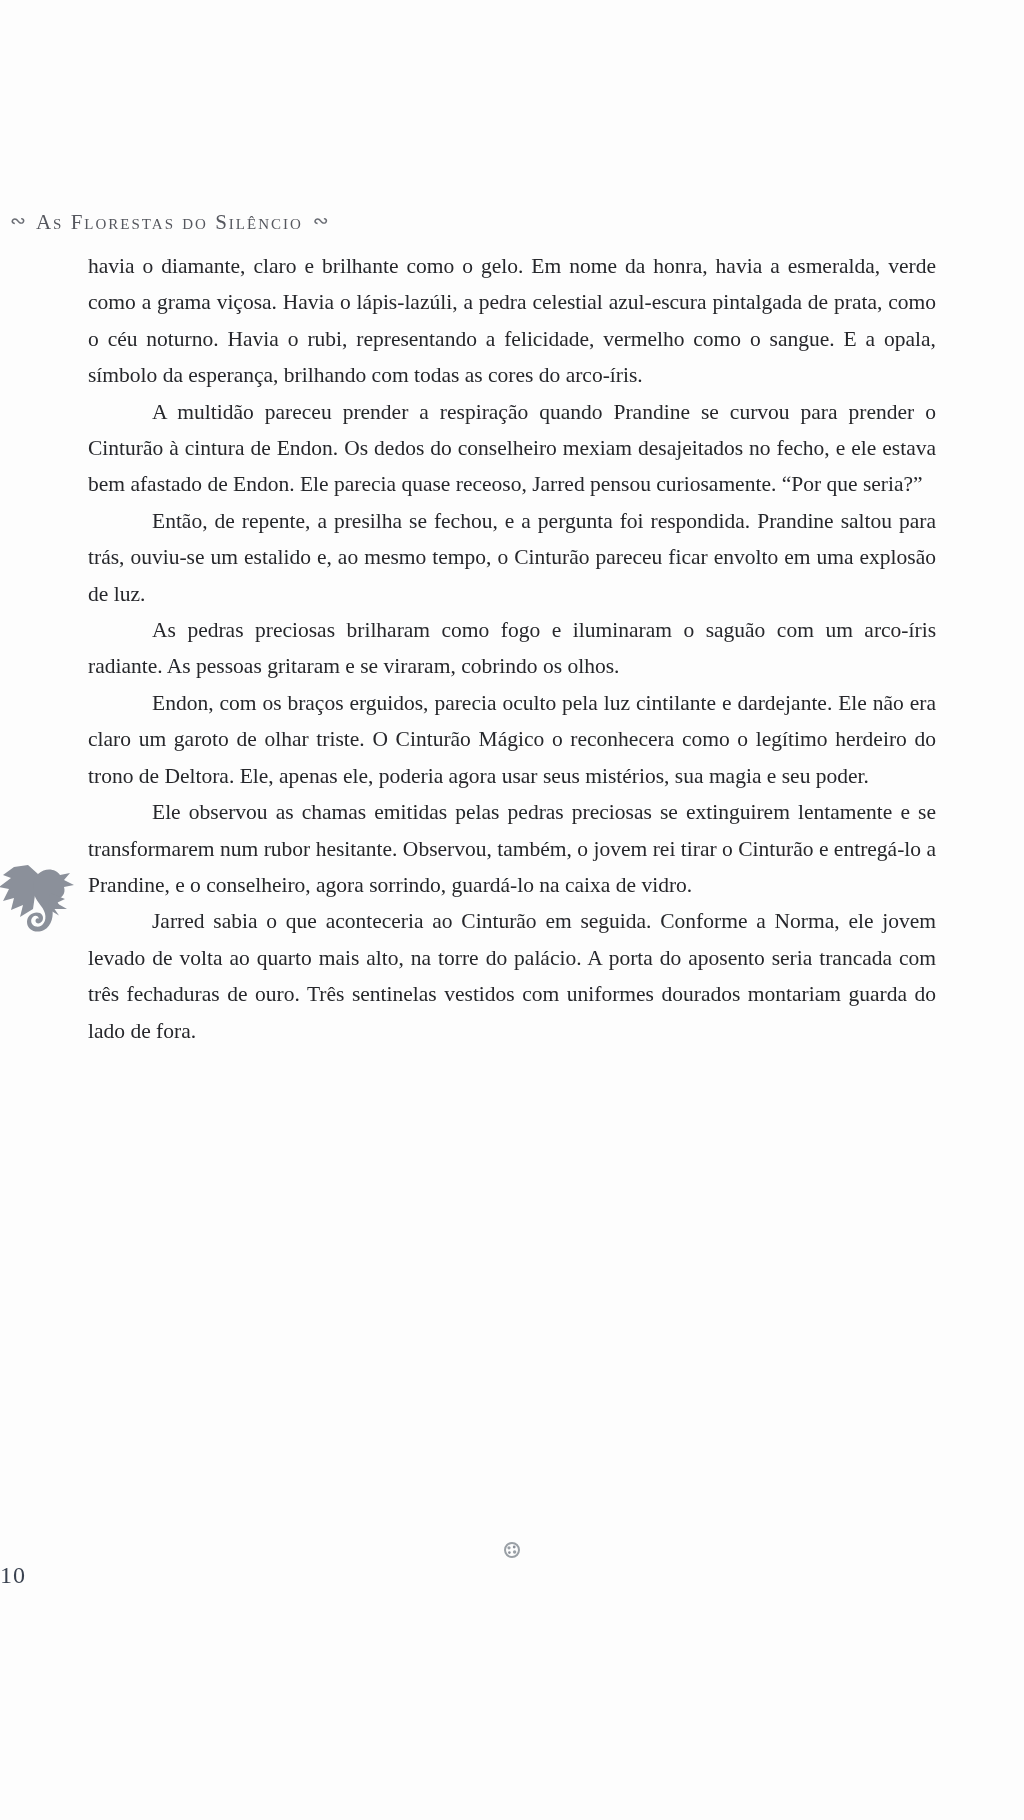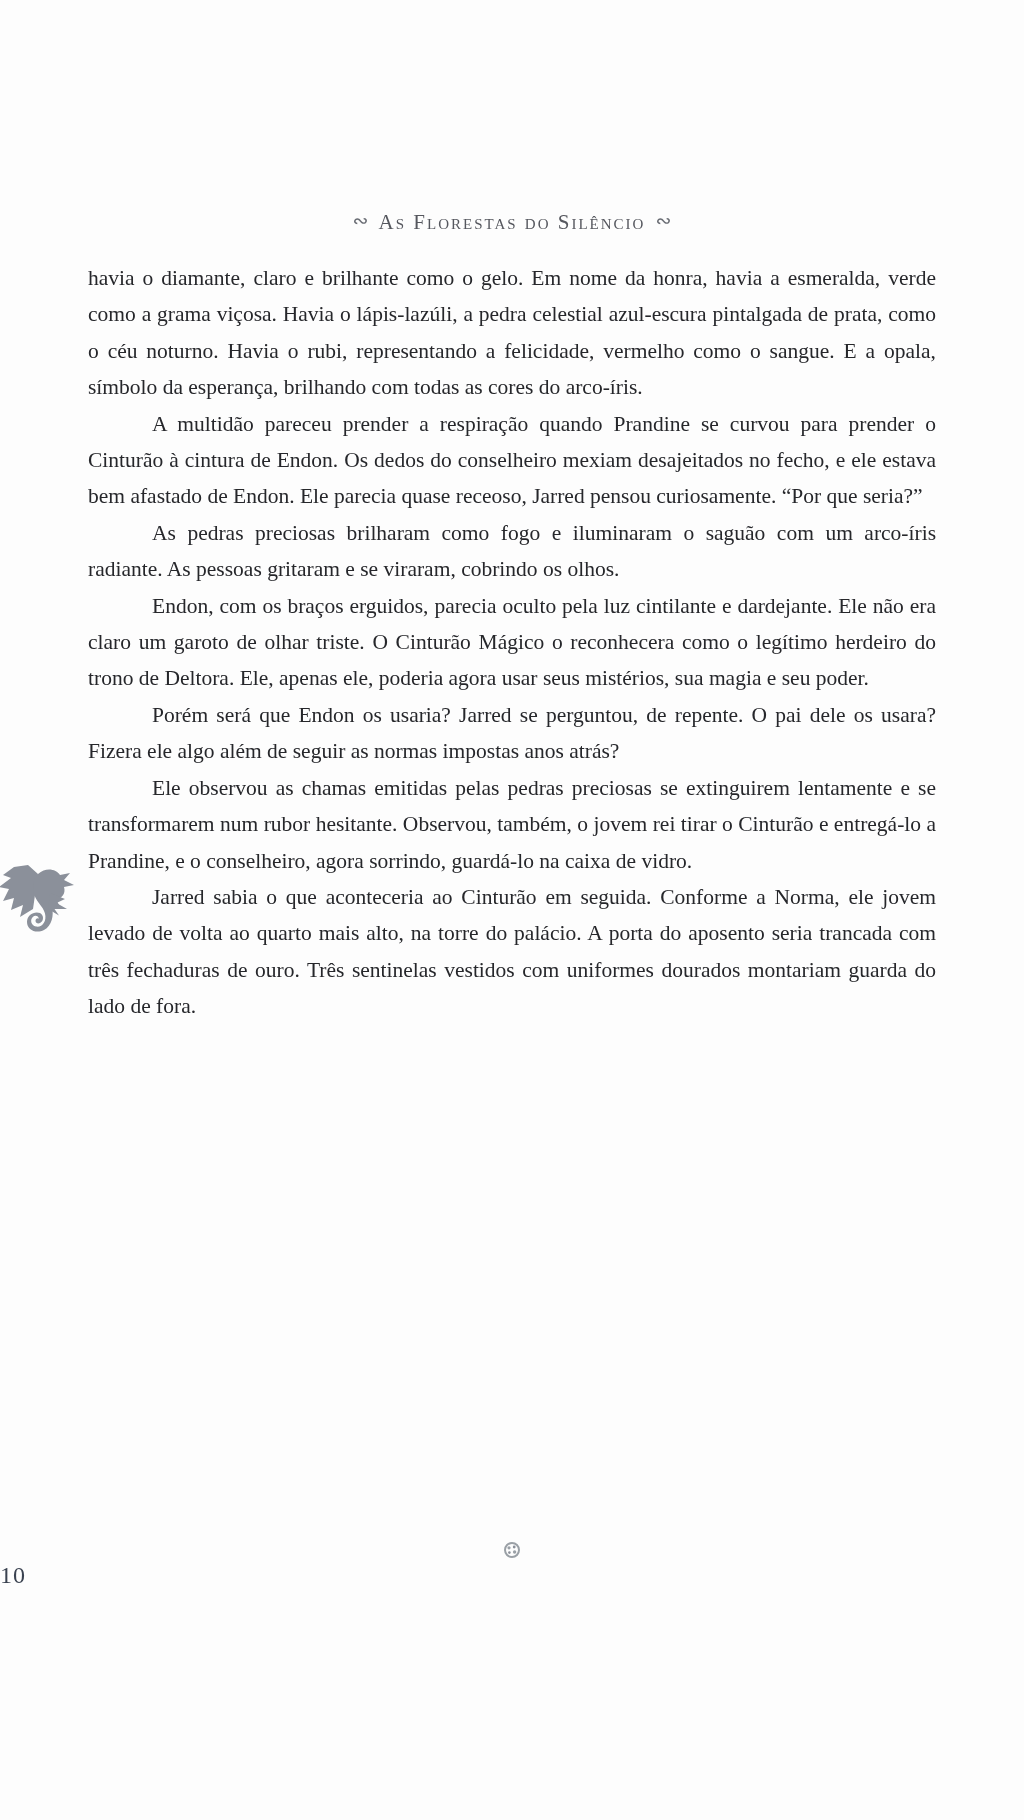--- a/index.html
+++ b/index.html
@@ -13,39 +13,38 @@
     height: 1820px;
     background: #fdfdfd;
     overflow: hidden;
     font-family: "Liberation Serif", "DejaVu Serif", serif;
   }
   .running-header {
     position: absolute;
     top: 210px;
     left: 0;
     width: 100%;
-    text-align: center;
     color: #55575e;
     font-variant: small-caps;
     font-size: 21px;
     letter-spacing: 2px;
     white-space: nowrap;
   }
   .running-header .swirl {
     font-size: 19px;
     color: #6a6d74;
     letter-spacing: 0;
     position: relative;
     top: -2px;
     padding: 0 10px;
     font-variant: normal;
   }
   .body-text {
     position: absolute;
-    top: 260px;
+    top: 248px;
     left: 88px;
     width: 848px;
     color: #26272b;
     font-size: 21.5px;
     line-height: 36.4px;
     text-align: justify;
     hyphens: auto;
     -webkit-hyphens: auto;
   }
   .body-text p {
@@ -107,23 +106,23 @@
              C50,65.8 55,59.5 53,51.5
              C51,43.5 43,39.5 41.5,29.5
              C40.3,21.5 42,15.5 46,12 Z" fill="#8b909a"></path>
 
     <path d="M58,31 L73,37 L64.5,41 L75,47 L62.5,47 L67,53.5 L56,47 Z" fill="#8b909a"></path>
   </svg>
 
   <div class="body-text">
     <p class="no-indent">havia o diamante, claro e brilhante como o gelo. Em nome da honra, havia a esmeralda, verde como a grama viçosa. Havia o lápis-lazúli, a pedra celestial azul-escura pintalgada de prata, como o céu noturno. Havia o rubi, representando a felicidade, vermelho como o sangue. E a opala, símbolo da esperança, brilhando com todas as cores do arco-íris.</p>
     <p>A multidão pareceu prender a respiração quando Prandine se curvou para prender o Cinturão à cintura de Endon. Os dedos do conselheiro mexiam desajeitados no fecho, e ele estava bem afastado de Endon. Ele parecia quase receoso, Jarred pensou curiosamente. “Por que seria?”</p>
+    <p>Então, de repente, a presilha se fechou, e a pergunta foi respondida. Prandine saltou para trás, ouviu-se um estalido e, ao mesmo tempo, o Cinturão pareceu ficar envolto em uma explosão de luz.</p>
     <p>As pedras preciosas brilharam como fogo e iluminaram o saguão com um arco-íris radiante. As pessoas gritaram e se viraram, cobrindo os olhos.</p>
     <p>Endon, com os braços erguidos, parecia oculto pela luz cintilante e dardejante. Ele não era claro um garoto de olhar triste. O Cinturão Mágico o reconhecera como o legítimo herdeiro do trono de Deltora. Ele, apenas ele, poderia agora usar seus mistérios, sua magia e seu poder.</p>
-    <p>Porém será que Endon os usaria? Jarred se perguntou, de repente. O pai dele os usara? Fizera ele algo além de seguir as normas impostas anos atrás?</p>
     <p>Ele observou as chamas emitidas pelas pedras preciosas se extinguirem lentamente e se transformarem num rubor hesitante. Observou, também, o jovem rei tirar o Cinturão e entregá-lo a Prandine, e o conselheiro, agora sorrindo, guardá-lo na caixa de vidro.</p>
     <p>Jarred sabia o que aconteceria ao Cinturão em seguida. Conforme a Norma, ele jovem levado de volta ao quarto mais alto, na torre do palácio. A porta do aposento seria trancada com três fechaduras de ouro. Três sentinelas vestidos com uniformes dourados montariam guarda do lado de fora.</p>
   </div>
 
   <div class="footer-badge">
     <svg width="20" height="18" viewBox="0 0 20 18" aria-hidden="true">
       <circle cx="10" cy="9" r="7" fill="none" stroke="#9aa0a6" stroke-width="2"></circle>
       <circle cx="7" cy="6.8" r="1.6" fill="#9aa0a6"></circle>
       <circle cx="12.2" cy="6" r="1.4" fill="#8b909a"></circle>
       <circle cx="12.6" cy="11" r="1.7" fill="#9aa0a6"></circle>

